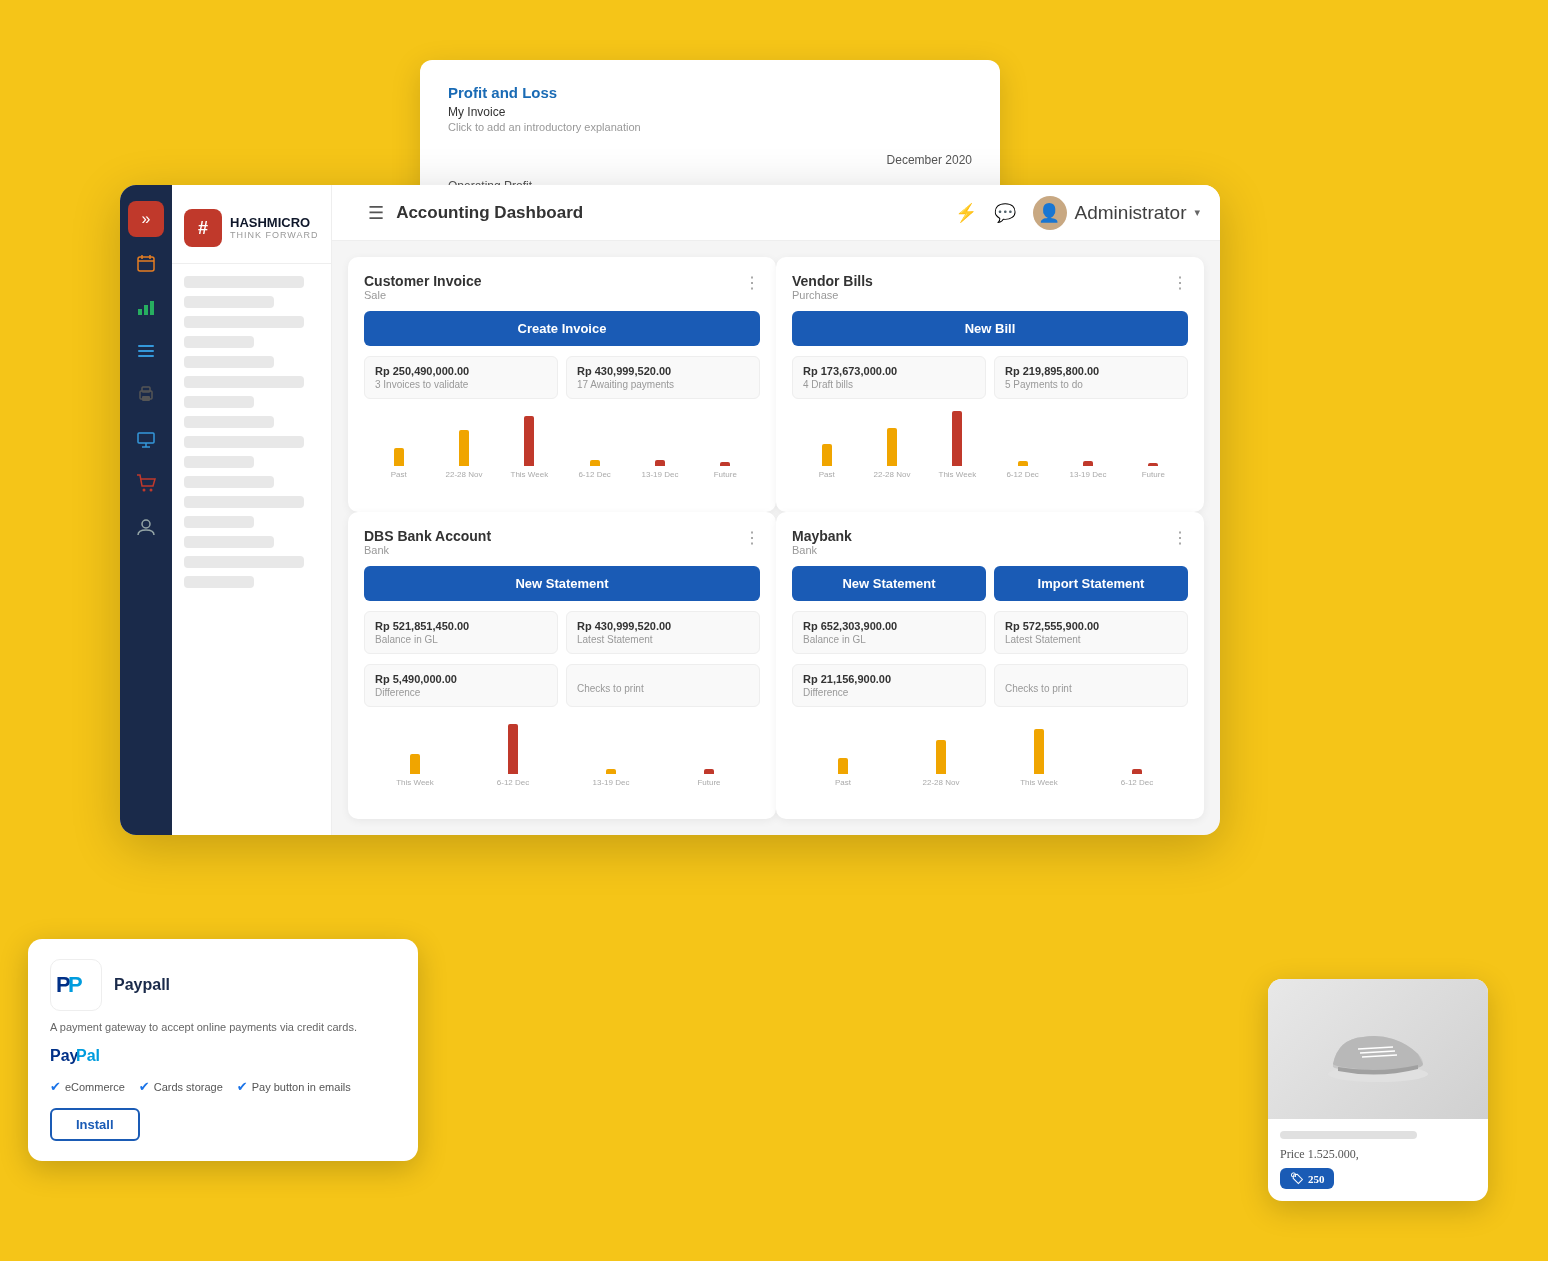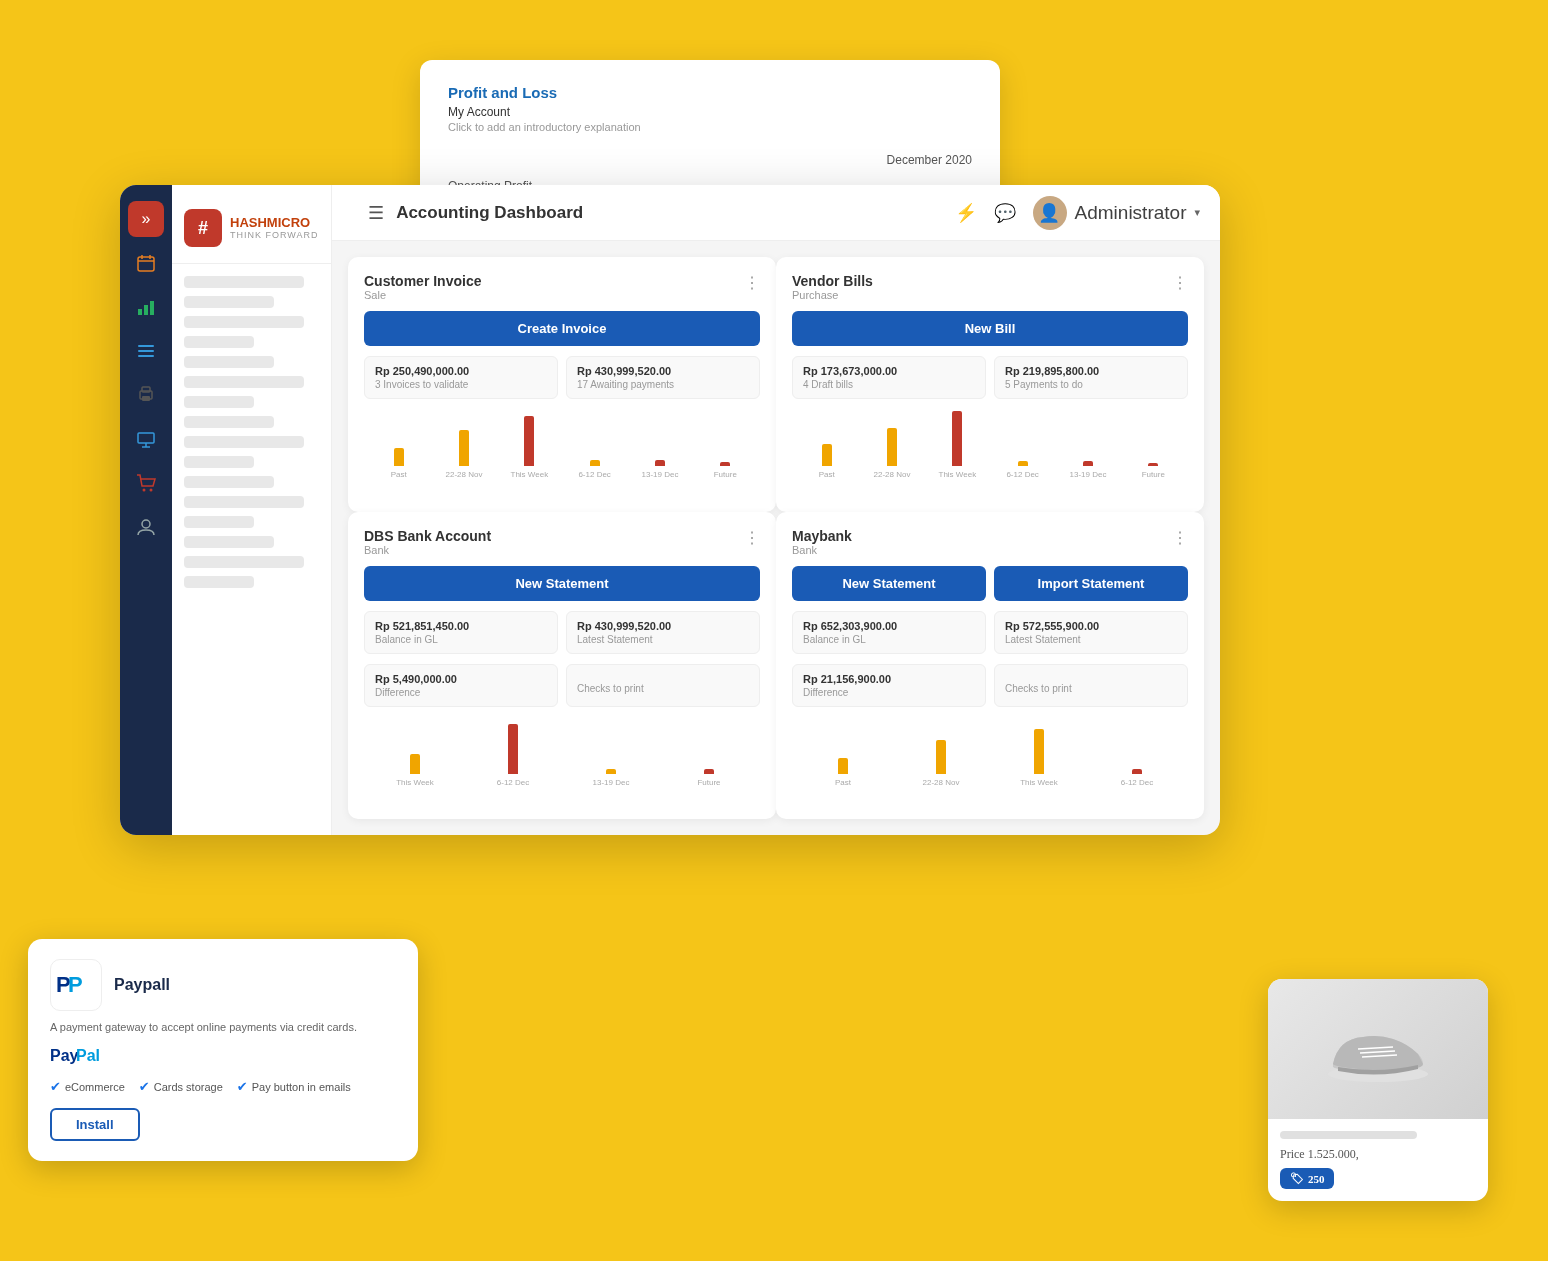--- a/index.html
+++ b/index.html
@@ -146,21 +146,21 @@
       display: flex;
       align-items: center;
       justify-content: center;
       color: white;
       font-size: 18px;
       font-weight: 900;
     }
     .logo-text {
       font-size: 13px;
       font-weight: 800;
-      color: #c2410c;
+      color: #0f172a;
       line-height: 1.1;
     }
     .logo-sub {
       font-size: 9px;
       color: #999;
       letter-spacing: 1px;
     }
     .hamburger {
       font-size: 18px;
       color: #555;
@@ -451,21 +451,21 @@
     .dashboard::-webkit-scrollbar { width: 4px; }
     .dashboard::-webkit-scrollbar-thumb { background: #ccc; border-radius: 2px; }
   </style>
 </head>
 <body>
 
 <div class="bg-yellow"></div>
 
 <div class="pnl-card">
   <div class="pnl-title">Profit and Loss</div>
-  <div class="pnl-company">My Account</div>
+  <div class="pnl-company">My Invoice</div>
   <div class="pnl-subtitle">Click to add an introductory explanation</div>
   <div class="pnl-date">December 2020</div>
   <div class="pnl-row">Operating Profit</div>
   <div class="pnl-row">Gross Profit</div>
 </div>
 
 <div class="app-window">
 
   <div class="sidebar-icons">
     <div class="sidebar-icon active">

